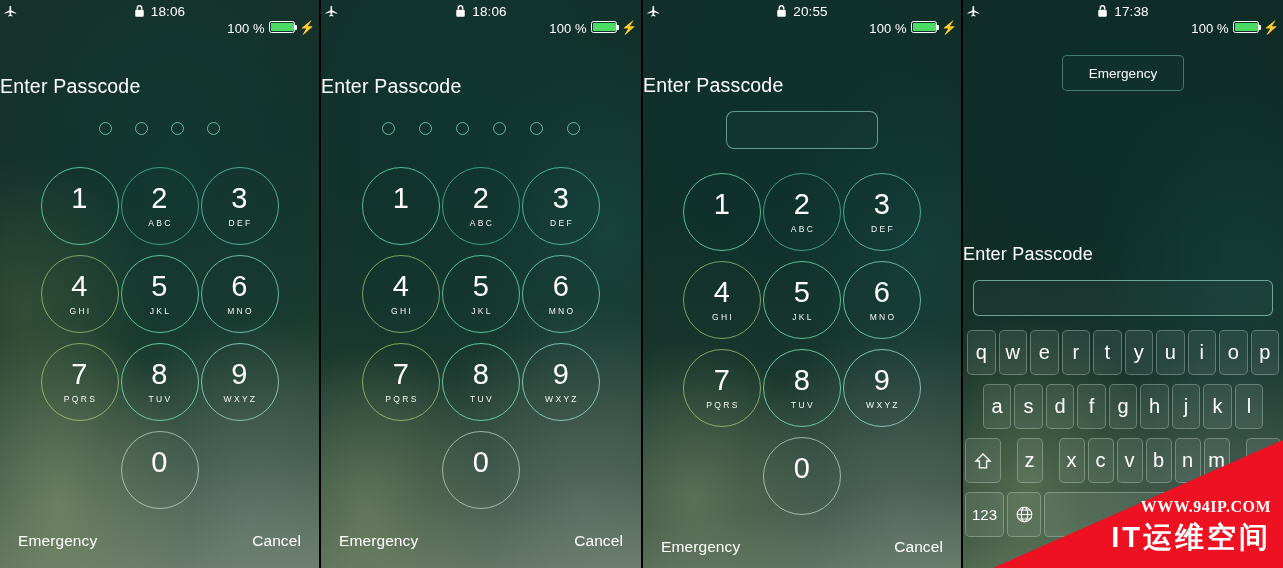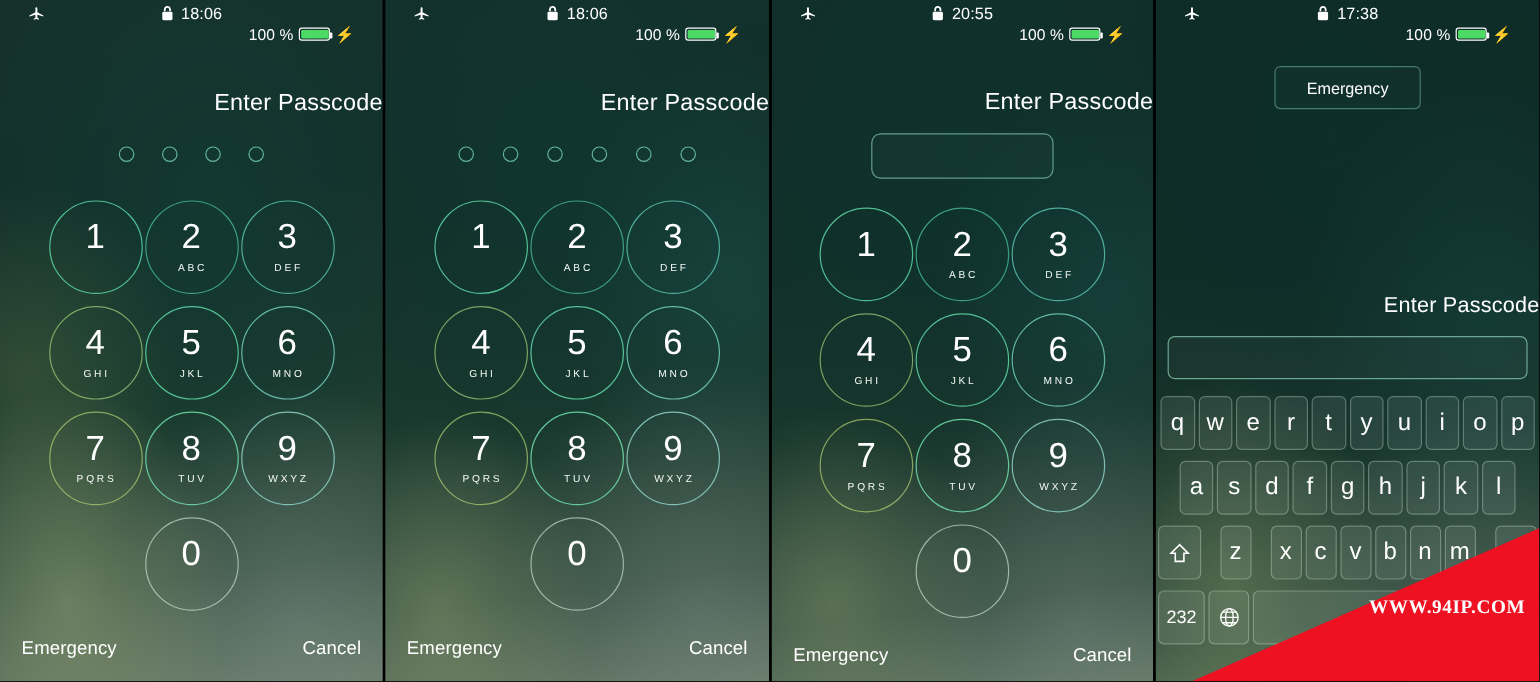--- a/index.html
+++ b/index.html
@@ -54,46 +54,46 @@
       radial-gradient(ellipse 64% 48% at 86% 46%, rgba(22,72,70,0.44), transparent 72%),
       radial-gradient(ellipse 82% 64% at 46% 20%, rgba(13,46,42,0.92), transparent 80%),
       linear-gradient(172deg, #0f2b27 0%, #102c26 36%, #18352b 64%, #365040 88%, #63785f 100%);
   }
 
   .layer { position:relative; z-index:2; height:100%; }
 
   
   .statusbar {
     height:22px; display:flex; align-items:center;
-    padding:0 23px; color:#fff; font-size:13.5px;
+    padding:0 3px; color:#fff; font-size:13.5px;
     letter-spacing:0.1px;
   }
   .sb-left { display:flex; align-items:center; width:34%; }
   .sb-mid { display:flex; align-items:center; justify-content:center;
             gap:6px; width:32%; }
-  .sb-right { display:flex; align-items:center; justify-content:flex-end;
+  .sb-right { display:flex; justify-content:flex-end;
               gap:4px; width:34%;margin-top:35px; }
   .plane-icon svg, .lock-icon svg { display:block; }
   .batt {
     width:26px; height:11.5px; border:1px solid #fff; border-radius:2.5px;
     position:relative; display:flex; align-items:center;
   }
   .batt::after {
     content:""; position:absolute; right:-3.5px; top:3px;
     width:2px; height:5px; background:#fff; border-radius:0 1px 1px 0;
   }
   .batt-fill {
     height:7.5px; margin-left:1.5px; background:#4cd964; border-radius:1px;
   }
   .bolt { font-size:13px; line-height:1; color:#fff; margin-left:1px; }
   .pct { font-size:13px; }
 
   
   .title {
-    text-align:right; color:#fff; font-size:19.5px; font-weight:400;
+    text-align:left; color:#fff; font-size:19.5px; font-weight:400;
     letter-spacing:0.2px;
   }
   .dots { display:flex; justify-content:center; gap:1px; }
   .dot {
     width:13px; height:13px; border-radius:50%;
     border:1.4px solid rgba(120,215,180,0.80);
     background:transparent;
   }
   .dots.d4 .dot { margin:0 11px; }
   .dots.d6 .dot { margin:0 11.5px; }
@@ -644,32 +644,33 @@
           <div class="kb kb-l">n</div>
           <div class="kb kb-l">m</div>
           <div class="kb kb-wide" style="margin-left:13px">
             <svg width="22" height="16" viewBox="0 0 24 17" fill="none" stroke="#fff" stroke-width="1.4">
               <path d="M7.5 1.2h14a1.6 1.6 0 0 1 1.6 1.6v11.4a1.6 1.6 0 0 1-1.6 1.6h-14L1 8.5z"></path>
               <path d="m11 5.5 6 6M17 5.5l-6 6"></path>
             </svg>
           </div>
         </div>
         <div class="kbrow">
-          <div class="kb kb-num">232</div>
+          <div class="kb kb-num">123</div>
           <div class="kb kb-globe">
             <svg width="19" height="19" viewBox="0 0 24 24" fill="none" stroke="#fff" stroke-width="1.4">
               <circle cx="12" cy="12" r="9.2"></circle>
               <ellipse cx="12" cy="12" rx="4" ry="9.2"></ellipse>
               <path d="M3 12h18M4.8 6.4h14.4M4.8 17.6h14.4"></path>
             </svg>
           </div>
           <div class="kb kb-space"></div>
         </div>
       </div>
     </div>
 
     <div class="watermark">
       <div class="wm-tri"></div>
       <div class="wm-url">WWW.94IP.COM</div>
+      <div class="wm-cn">IT运维空间</div>
     </div>
   </div>
 
 </div>
 
 </body></html>

